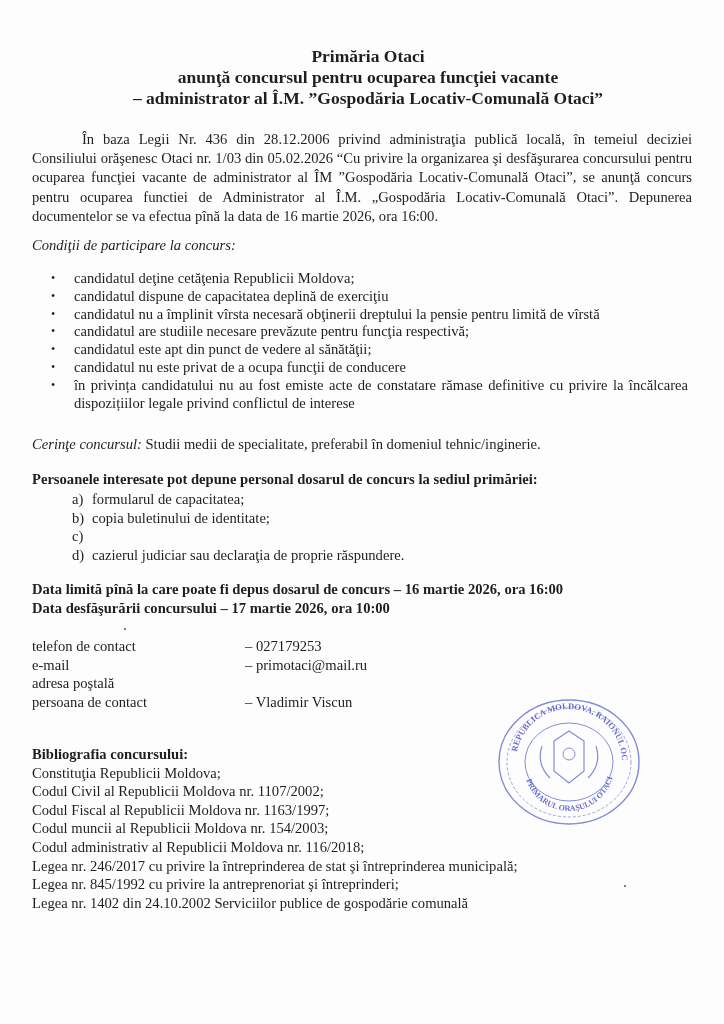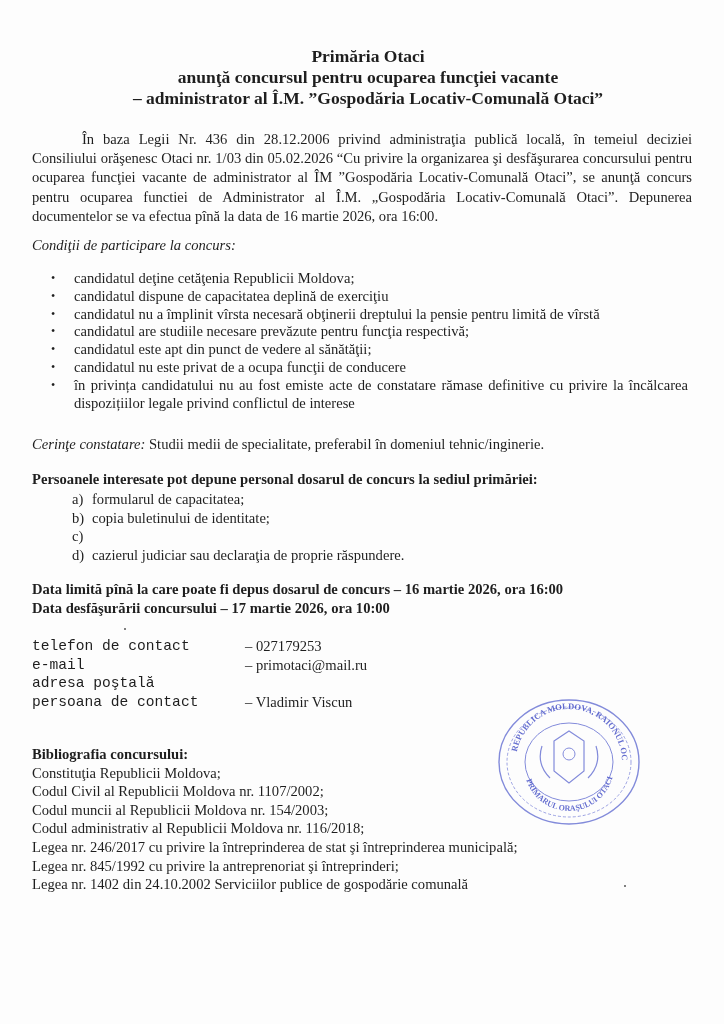--- a/index.html
+++ b/index.html
@@ -17,21 +17,21 @@
   .cond-list li::before { content: "•"; position: absolute; left: 3px; top: 0; font-size: 12px; }
   .cerinte { position: absolute; left: 32px; top: 436px; font-size: 14.6px; white-space: nowrap; }
   .cerinte .lbl { font-style: italic; }
   .docs-heading { position: absolute; left: 32px; top: 471px; font-weight: bold; font-size: 14.6px; white-space: nowrap; }
   .docs-list { position: absolute; left: 72px; top: 490px; margin: 0; padding: 0; list-style: none; font-size: 14.6px; line-height: 18.6px; }
   .docs-list li { display: flex; }
   .docs-list .mk { width: 20px; }
   .dates { position: absolute; left: 32px; top: 580px; font-weight: bold; font-size: 14.6px; line-height: 18.5px; white-space: nowrap; }
   .contacts { position: absolute; left: 32px; top: 637px; font-size: 14.6px; line-height: 18.6px; }
   .contacts .row { display: flex; white-space: nowrap; }
-  .contacts .k { width: 213px; font-family: Liberation Mono, monospace; }
+  .contacts .k { width: 213px; }
   .biblio { position: absolute; left: 32px; top: 745px; font-size: 14.6px; line-height: 18.6px; white-space: nowrap; }
   .biblio .head { font-weight: bold; }
   .stamp { position: absolute; left: 494px; top: 696px; width: 150px; height: 132px; }
   .speck { position: absolute; width: 2px; height: 2px; background: #555; border-radius: 1px; }
 </style>
 </head>
 <body>
 
 <div class="page">
 
@@ -48,21 +48,21 @@
     <li>candidatul deţine cetăţenia Republicii Moldova;</li>
     <li>candidatul dispune de capacitatea deplină de exerciţiu</li>
     <li>candidatul nu a împlinit vîrsta necesară obţinerii dreptului la pensie pentru limită de vîrstă</li>
     <li>candidatul are studiile necesare prevăzute pentru funcţia respectivă;</li>
     <li>candidatul este apt din punct de vedere al sănătăţii;</li>
     <li>candidatul nu este privat de a ocupa funcţii de conducere</li>
     <li>în privința candidatului nu au fost emiste acte de constatare rămase definitive cu privire la încălcarea dispozițiilor legale privind conflictul de interese</li>
   </ul>
 
   <div class="cerinte">
-    <span class="lbl">Cerinţe constatare:</span><span> Studii medii de specialitate, preferabil în domeniul tehnic/inginerie.</span>
+    <span class="lbl">Cerinţe concursul:</span><span> Studii medii de specialitate, preferabil în domeniul tehnic/inginerie.</span>
   </div>
 
   <div class="docs-heading">Persoanele interesate pot depune personal dosarul de concurs la sediul primăriei:</div>
   <ul class="docs-list">
     <li>
         <span class="mk">a)</span>
         <span>formularul de capacitatea;</span>
       </li>
     <li>
         <span class="mk">b)</span>
@@ -97,20 +97,21 @@
     <div class="row">
         <span class="k">persoana de contact</span>
         <span>– Vladimir Viscun</span>
       </div>
   </div>
 
   <div class="biblio">
     <div class="head">Bibliografia concursului:</div>
     <div>Constituţia Republicii Moldova;</div>
     <div>Codul Civil al Republicii Moldova nr. 1107/2002;</div>
+    <div>Codul Fiscal al Republicii Moldova nr. 1163/1997;</div>
     <div>Codul muncii al Republicii Moldova nr. 154/2003;</div>
     <div>Codul administrativ al Republicii Moldova nr. 116/2018;</div>
     <div>Legea nr. 246/2017 cu privire la întreprinderea de stat şi întreprinderea municipală;</div>
     <div>Legea nr. 845/1992 cu privire la antreprenoriat şi întreprinderi;</div>
     <div>Legea nr. 1402 din 24.10.2002 Serviciilor publice de gospodărie comunală</div>
   </div>
 
   <svg class="stamp" viewBox="0 0 150 132">
     <defs>
       <path id="arcTop" d="M 22 66 A 53 53 0 0 1 128 66"></path>

